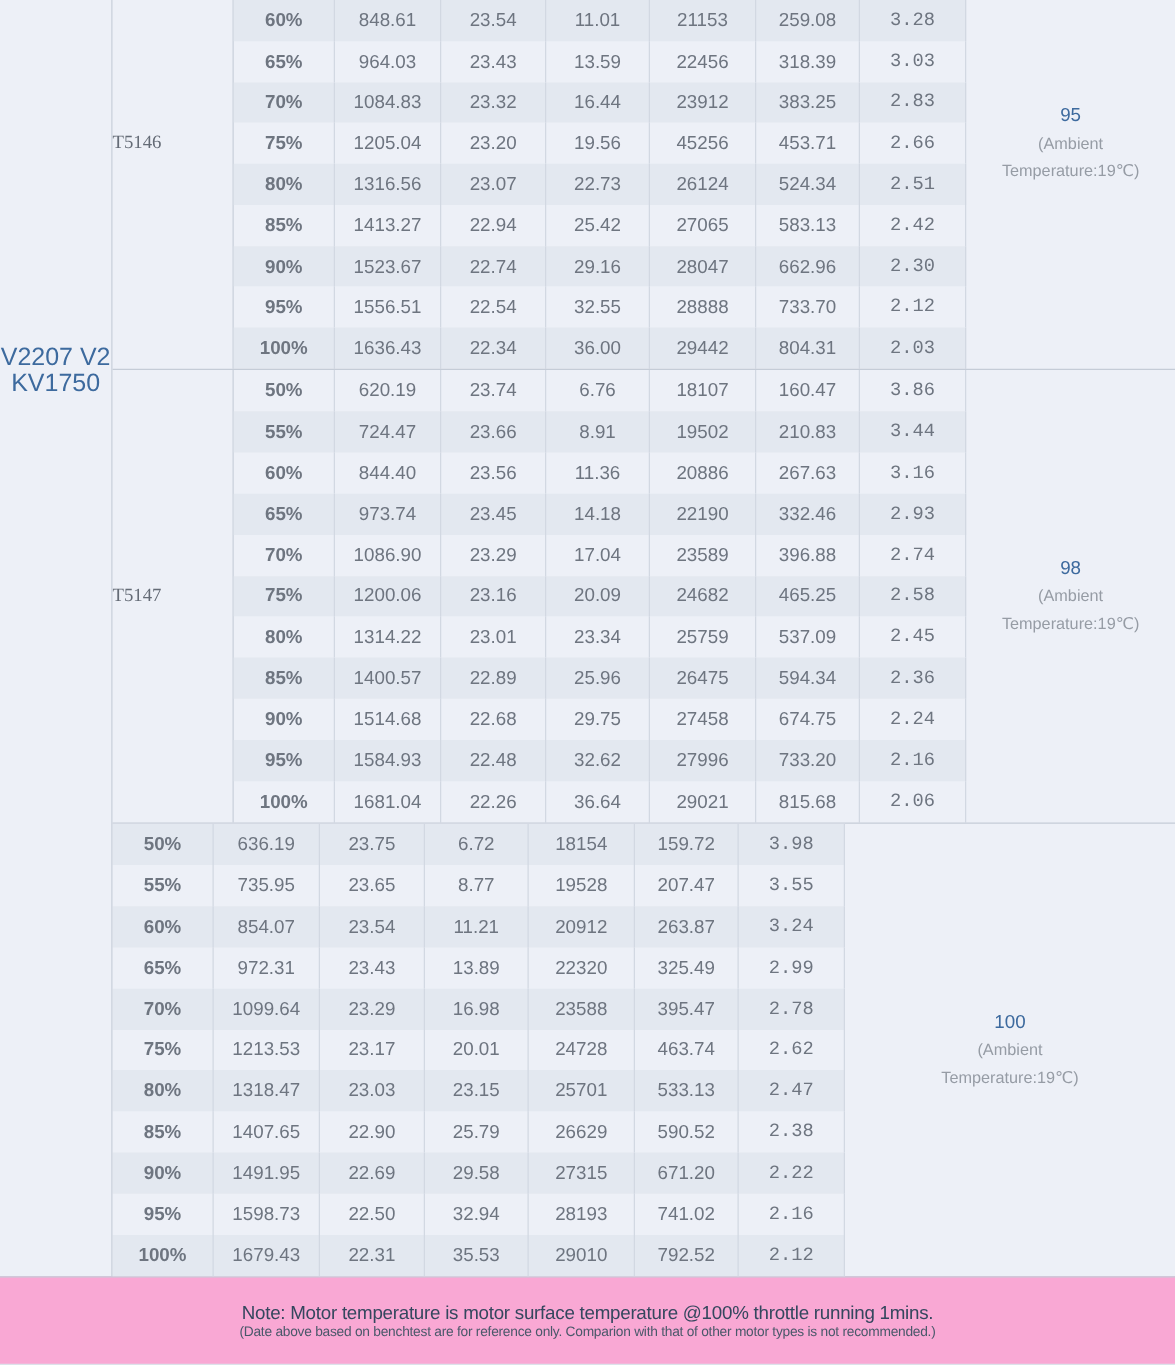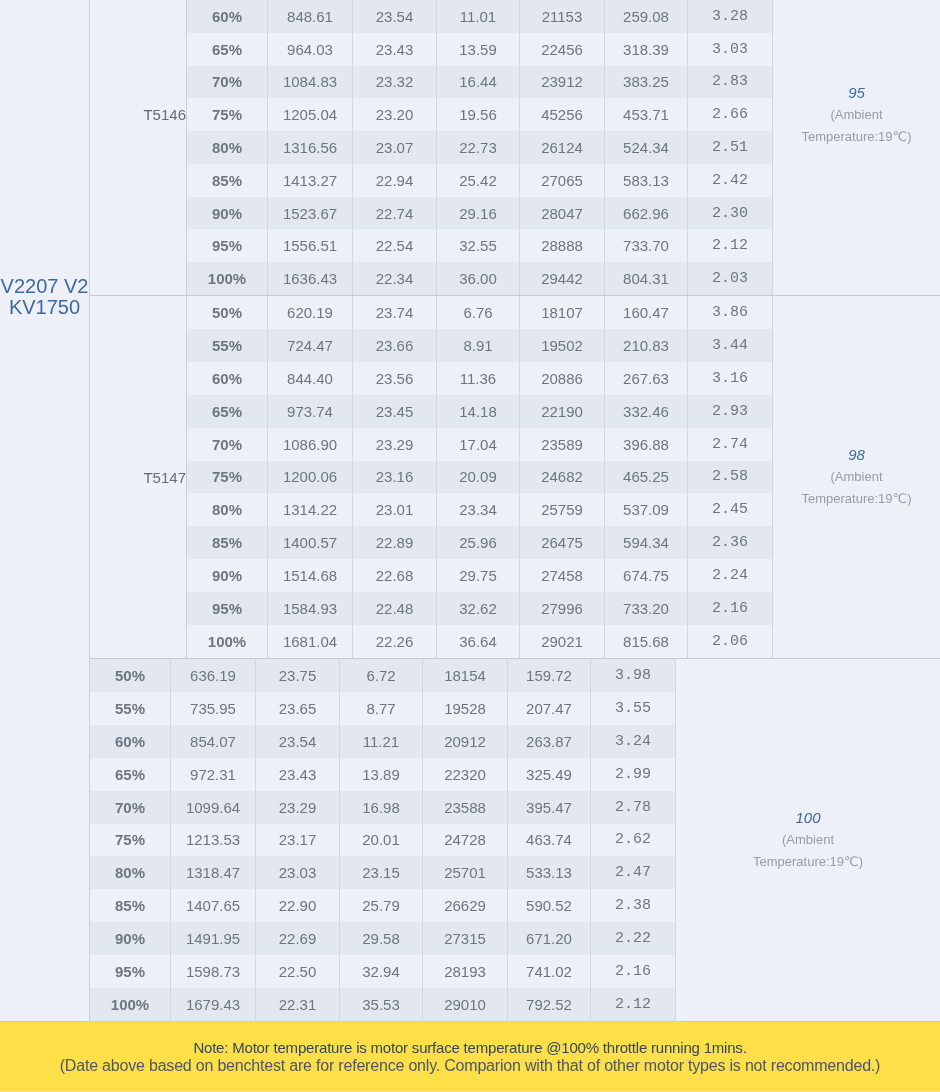--- a/index.html
+++ b/index.html
@@ -19,50 +19,50 @@
     position:absolute; top:276px; left:0; right:0;
     text-align:center; color:#3d6a9e;
     font-size:20px; line-height:21px;
   }
   .sections { flex:1; display:flex; flex-direction:column; min-width:0; }
   .section { display:flex; box-sizing:border-box; }
   .section.bordered { border-top:1px solid #c5ccd7; }
   .prop-cell {
     width:97px; flex:0 0 97px;
     border-right:1px solid #c9d0db; box-sizing:border-box;
-    display:flex; align-items:center; justify-content:flex-end;
-    color:#646b76; font-size:15px;
+    display:flex; align-items:center; justify-content:flex-start;
+    color:#646b76; font-size:15px;font-family:Liberation Serif, serif;
   }
   .rows { width:586px; flex:0 0 586px; display:flex; flex-direction:column; }
   .row { flex:1; display:flex; }
   .row.shaded { background:#e3e8f0; }
   .cell {
     display:flex; align-items:center; justify-content:center;
     color:#6e7580; font-size:15px;
     border-right:1px solid #d2d8e2; box-sizing:border-box;
   }
   .c0 { width:81px;font-weight:bold; } .c1 { width:85px; } .c2 { width:84px; }
   .c3 { width:83px; } .c4 { width:85px; } .c5 { width:83px; } .c6 { width:85px;font-family:Liberation Mono, monospace; }
   .temp-cell {
     flex:1; display:flex; align-items:center; justify-content:center;
   }
   .temp-inner { text-align:center; }
-  .temp-value { color:#3d6a9e; font-size:15px; line-height:22px;font-style:italic; }
+  .temp-value { color:#3d6a9e; font-size:15px; line-height:22px; }
   .temp-ambient { color:#969ca5; font-size:13px; line-height:22px; }
   .shift-up { transform:translateY(-33px); }
   .note {
     height:71px; box-sizing:border-box;
-    background:#fde047;
+    background:#f9a8d4;
     border-top:1px solid #c5ccd7;
     border-bottom:1px solid #dde2ea;
     display:flex; flex-direction:column; align-items:center; justify-content:center;
     gap:1px;
   }
   .note1 { color:#34475e; font-size:15px; letter-spacing:-0.2px; }
-  .note2 { color:#4a586a; font-size:16px; letter-spacing:-0.2px; }
+  .note2 { color:#4a586a; font-size:11px; letter-spacing:-0.2px; }
 </style>
 </head>
 <body>
 
 <div class="page">
   <div class="table">
     <div class="motor-col">
       <div class="motor-label">
         <div>V2207 V2</div>
         <div>KV1750</div>

